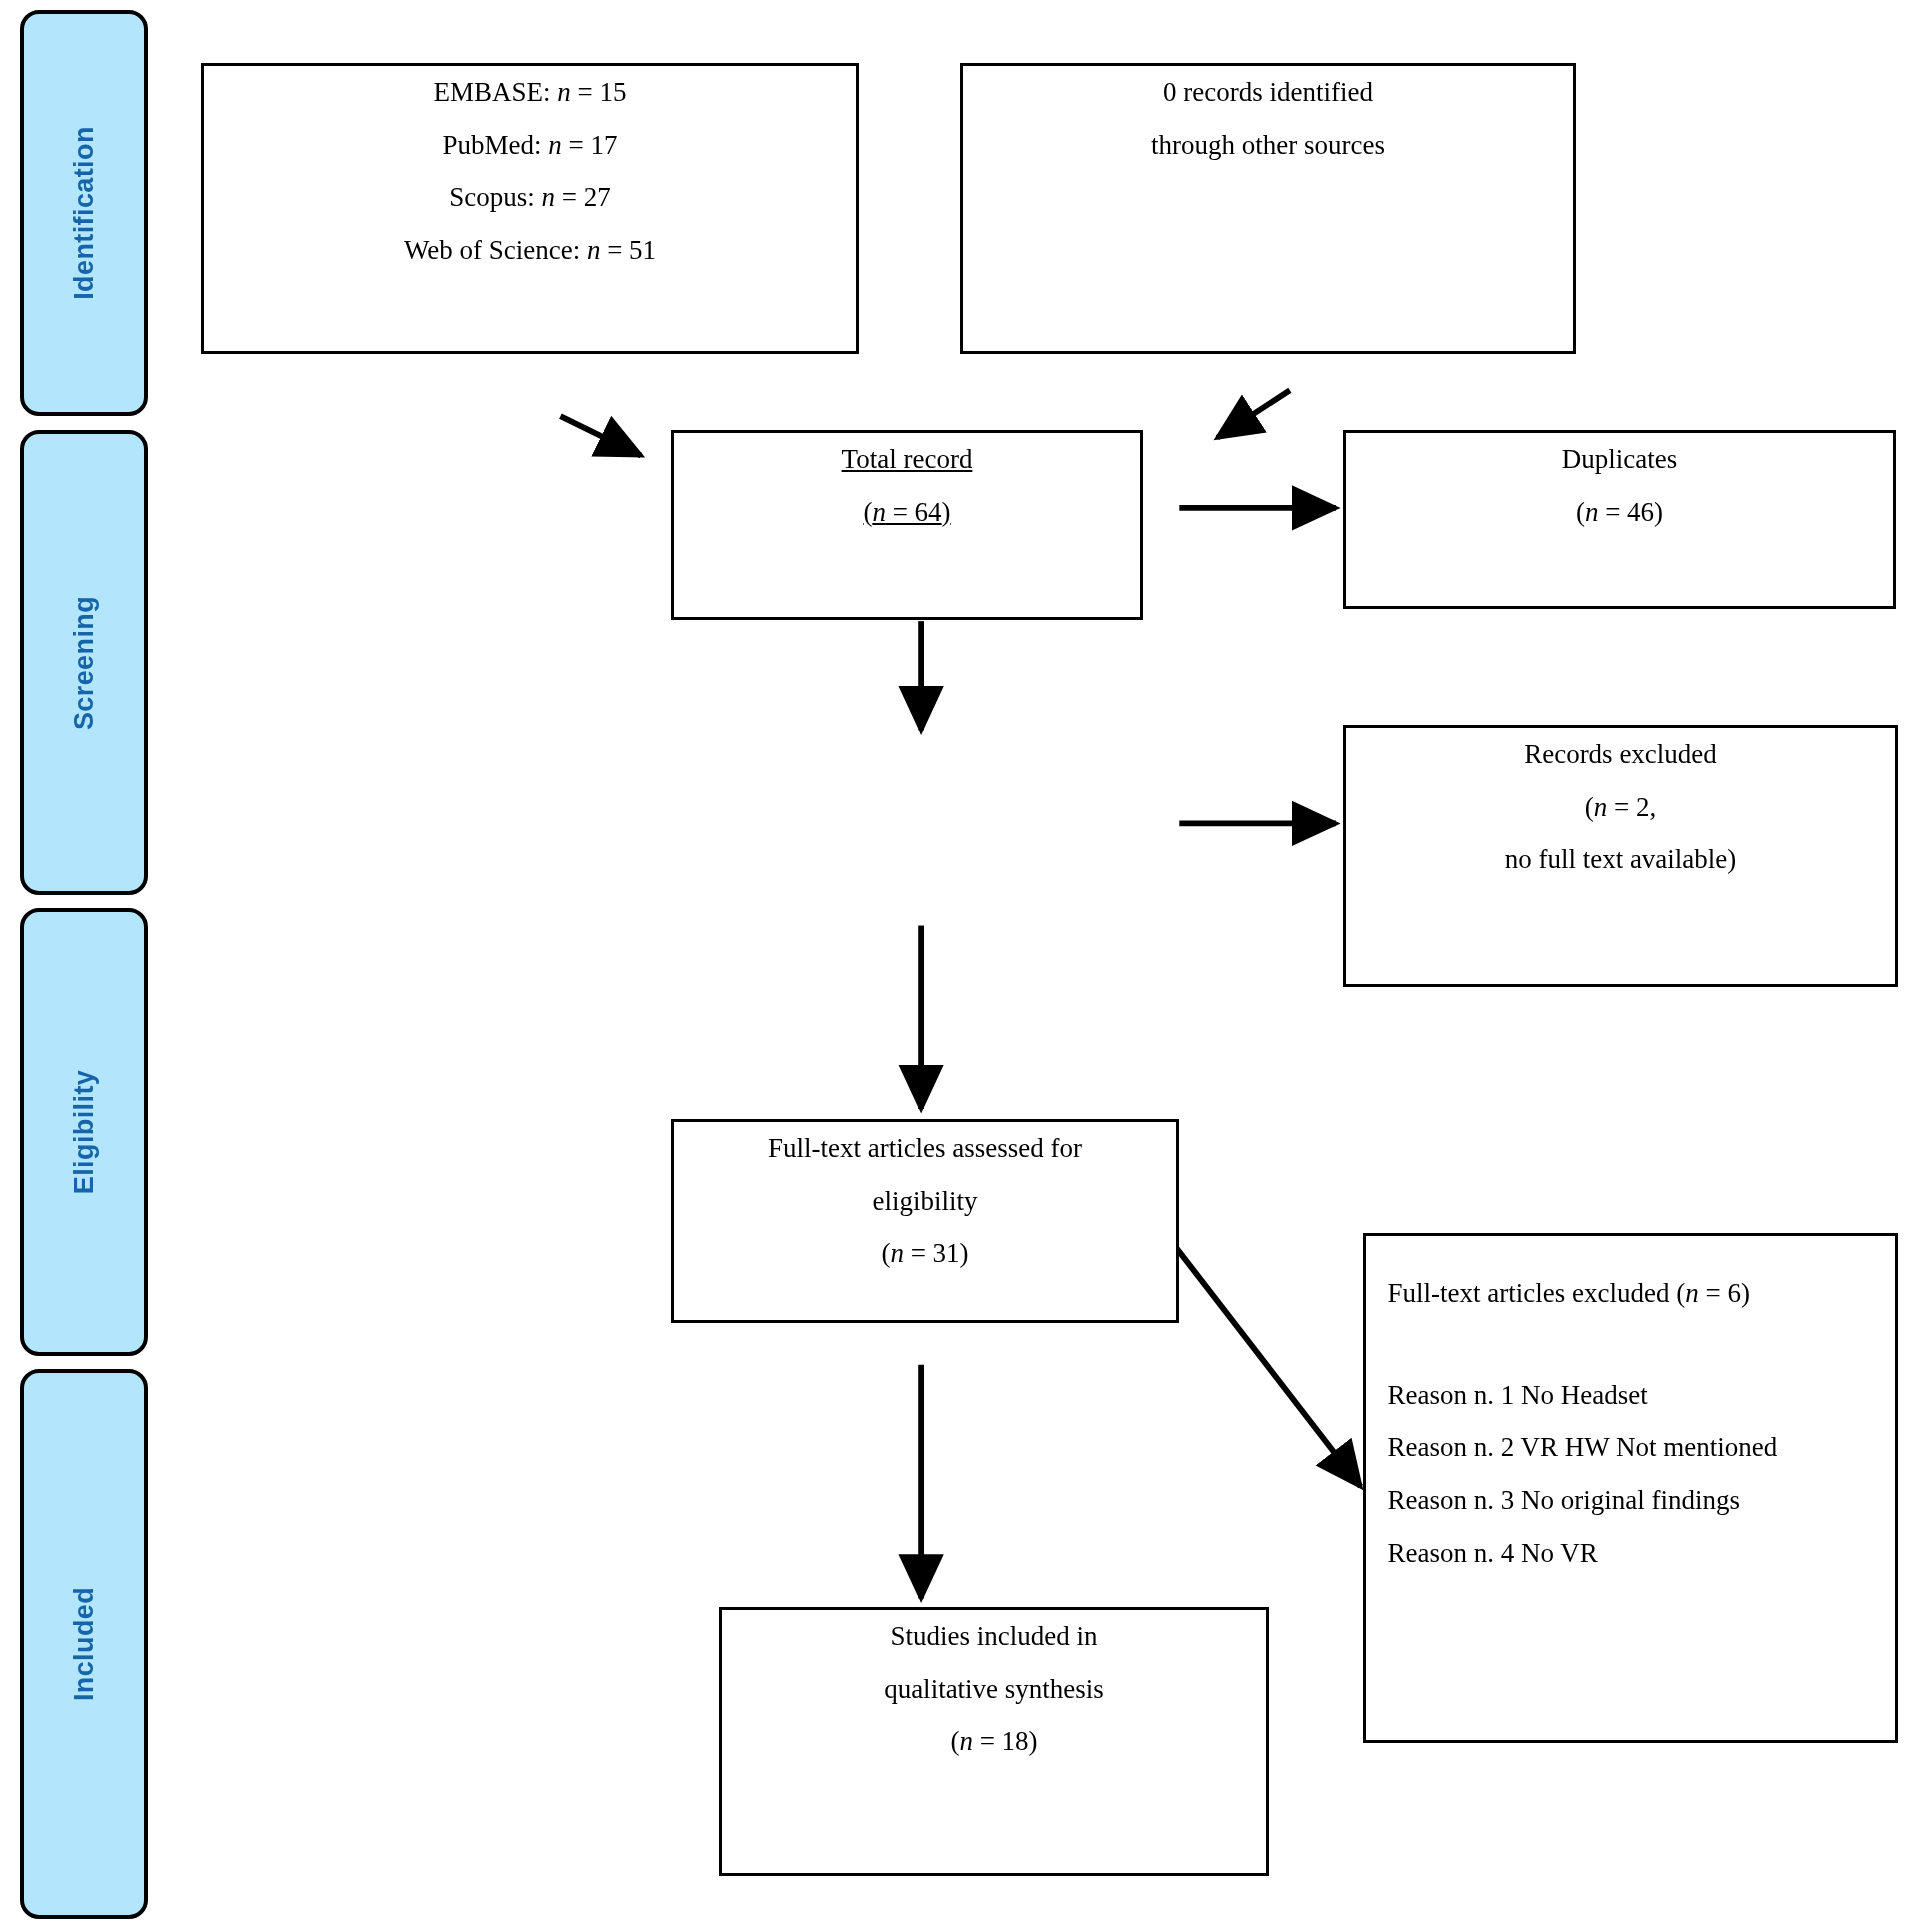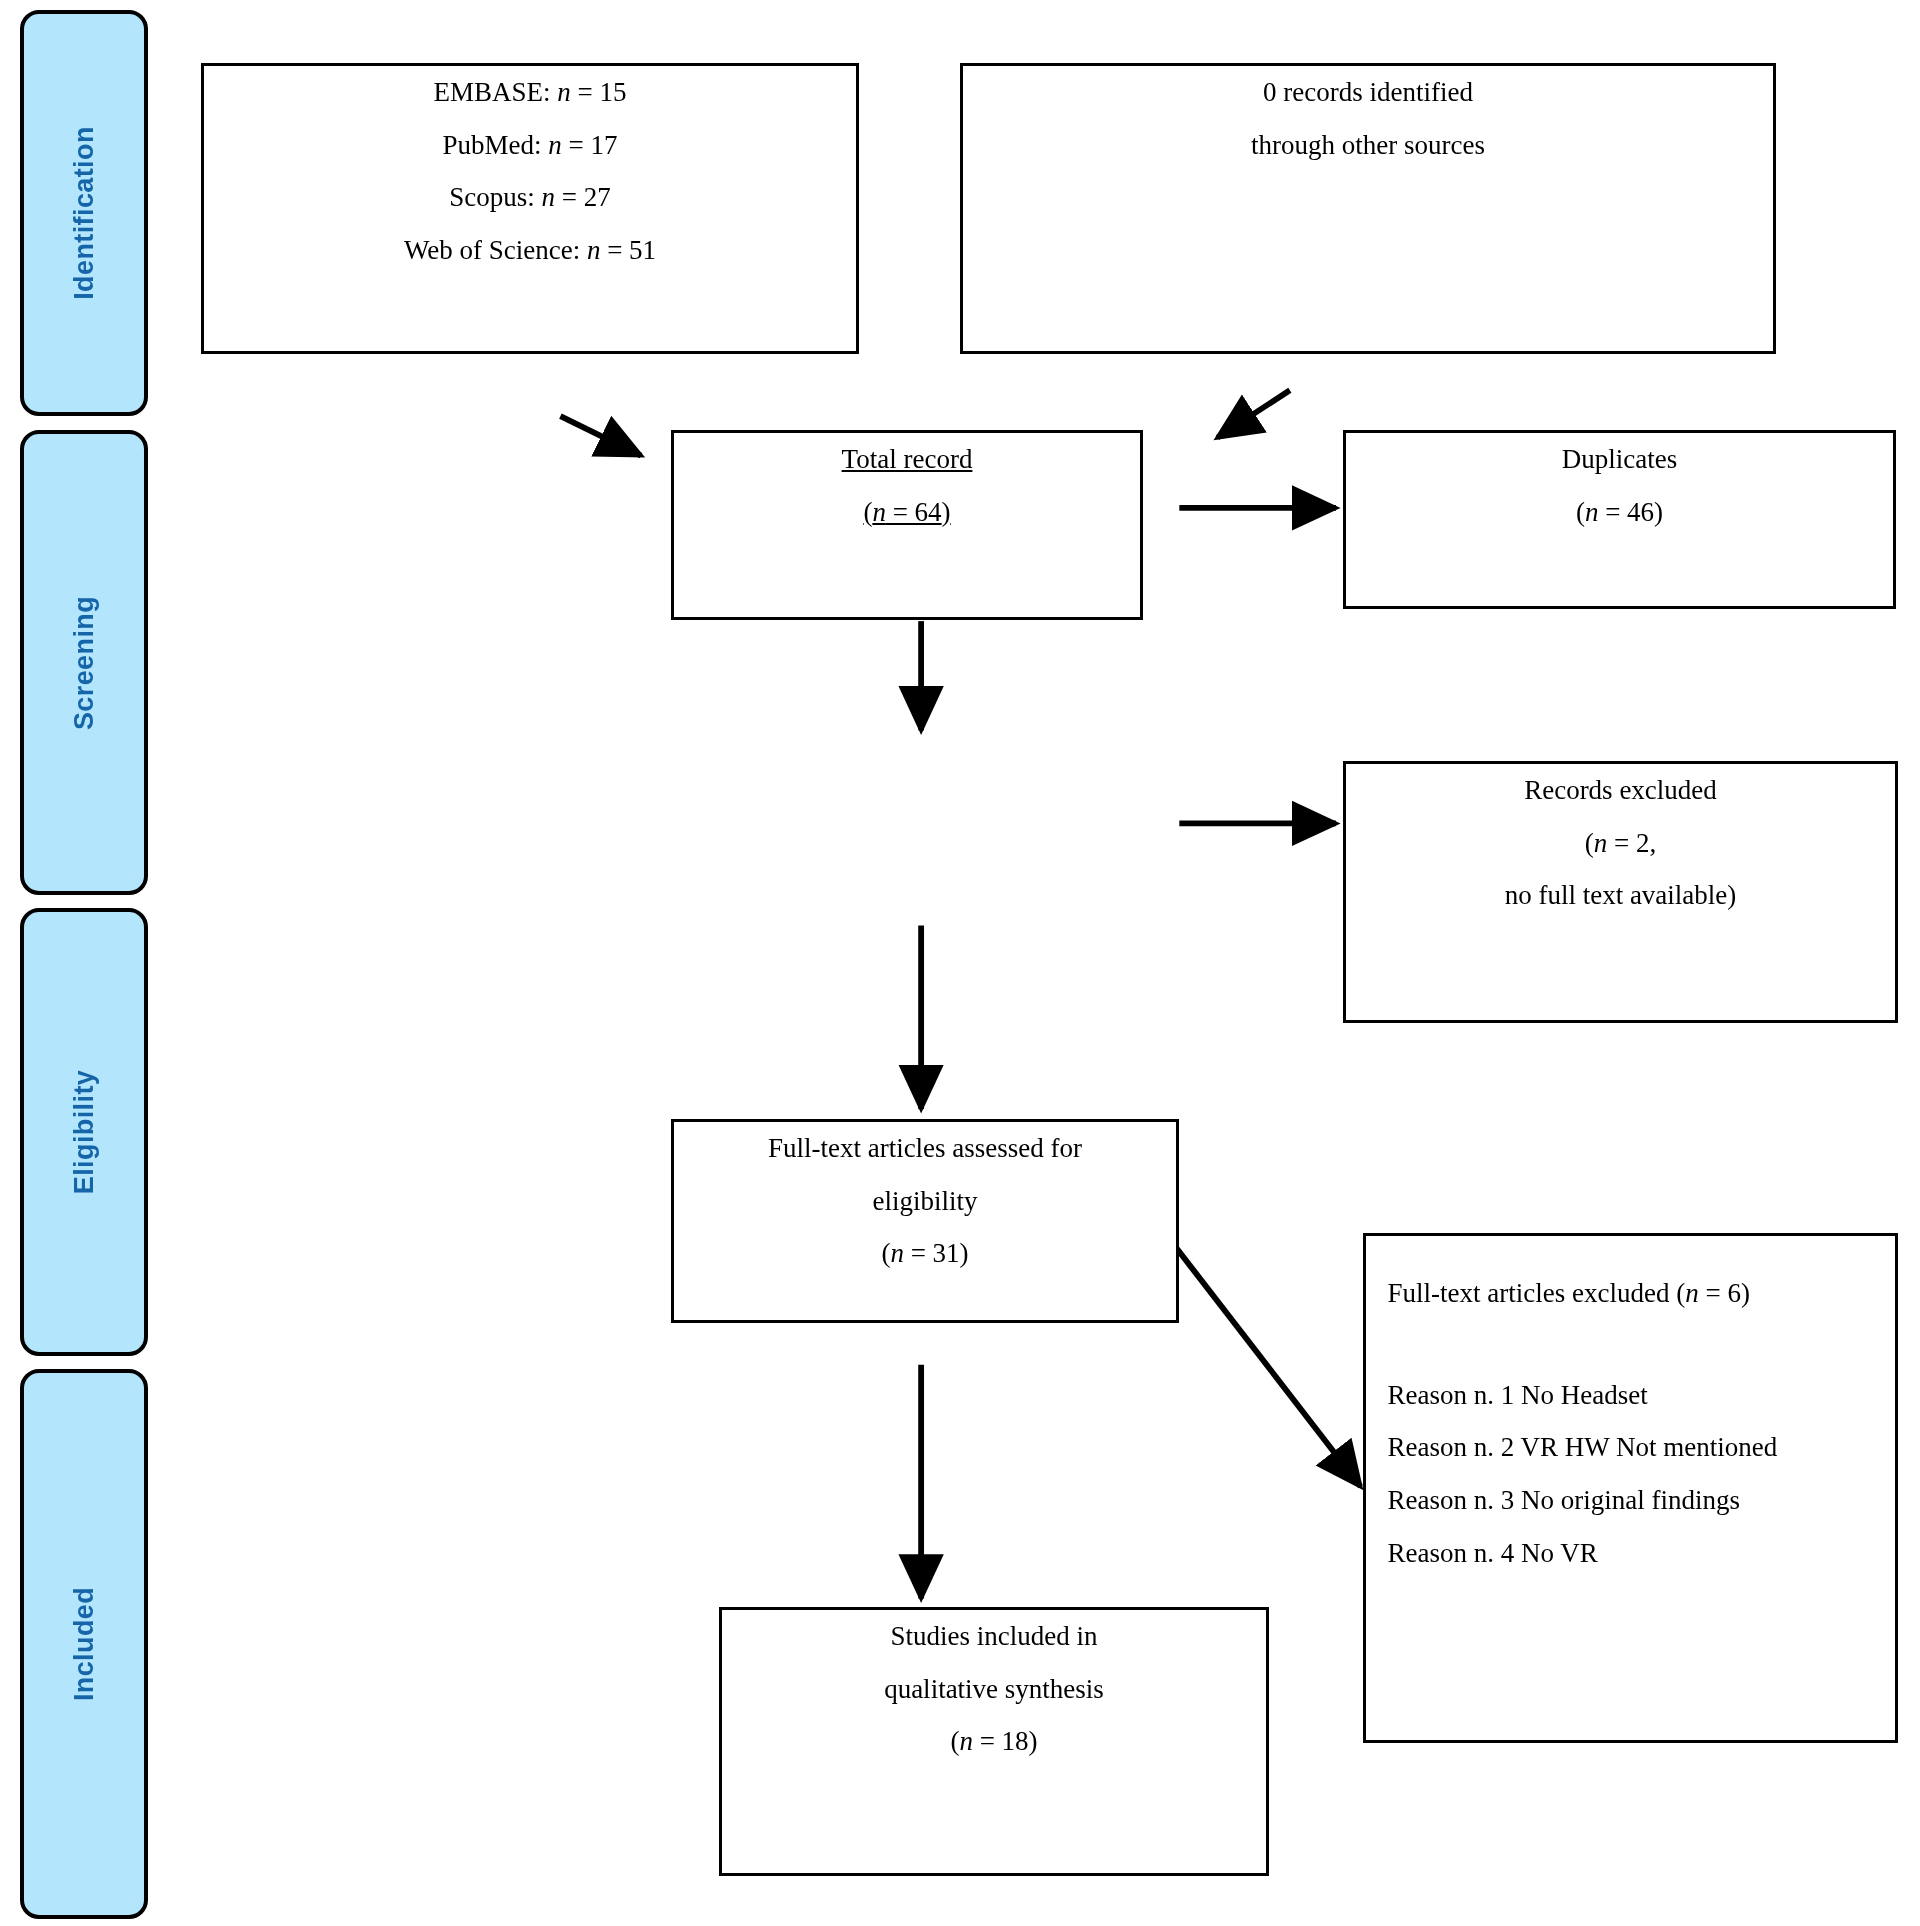--- a/index.html
+++ b/index.html
@@ -137,41 +137,41 @@
       <span>PubMed: </span><span class="ital">n</span><span> = 17</span>
     </div>
     <div class="line">
       <span>Scopus: </span><span class="ital">n</span><span> = 27</span>
     </div>
     <div class="line">
       <span>Web of Science: </span><span class="ital">n</span><span> = 51</span>
     </div>
   </div>
 
-  <div class="flow-box" style="left:960px; top:63px; width:816px; height:291px;">
+  <div class="flow-box" style="left:960px; top:63px; width:616px; height:291px;">
     <div class="line">0 records identified</div>
     <div class="line">through other sources</div>
   </div>
 
   <div class="flow-box" style="left:671px; top:430px; width:472px; height:190px;text-decoration:underline;">
     <div class="line">Total record</div>
     <div class="line">
       <span>(</span><span class="ital">n</span><span> = 64</span><span>)</span>
     </div>
   </div>
 
   <div class="flow-box" style="left:1343px; top:430px; width:553px; height:179px;">
     <div class="line">Duplicates</div>
     <div class="line">
       <span>(</span><span class="ital">n</span><span> = 46</span><span>)</span>
     </div>
   </div>
 
 
-  <div class="flow-box" style="left:1343px; top:725px; width:555px; height:262px;margin-top:36px;">
+  <div class="flow-box" style="left:1343px; top:725px; width:555px; height:262px;">
     <div class="line">Records excluded</div>
     <div class="line">
       <span>(</span><span class="ital">n</span><span> = 2,</span>
     </div>
     <div class="line">no full text available)</div>
   </div>
 
   <div class="flow-box" style="left:671px; top:1119px; width:508px; height:204px;">
     <div class="line">Full-text articles assessed for</div>
     <div class="line">eligibility</div>

